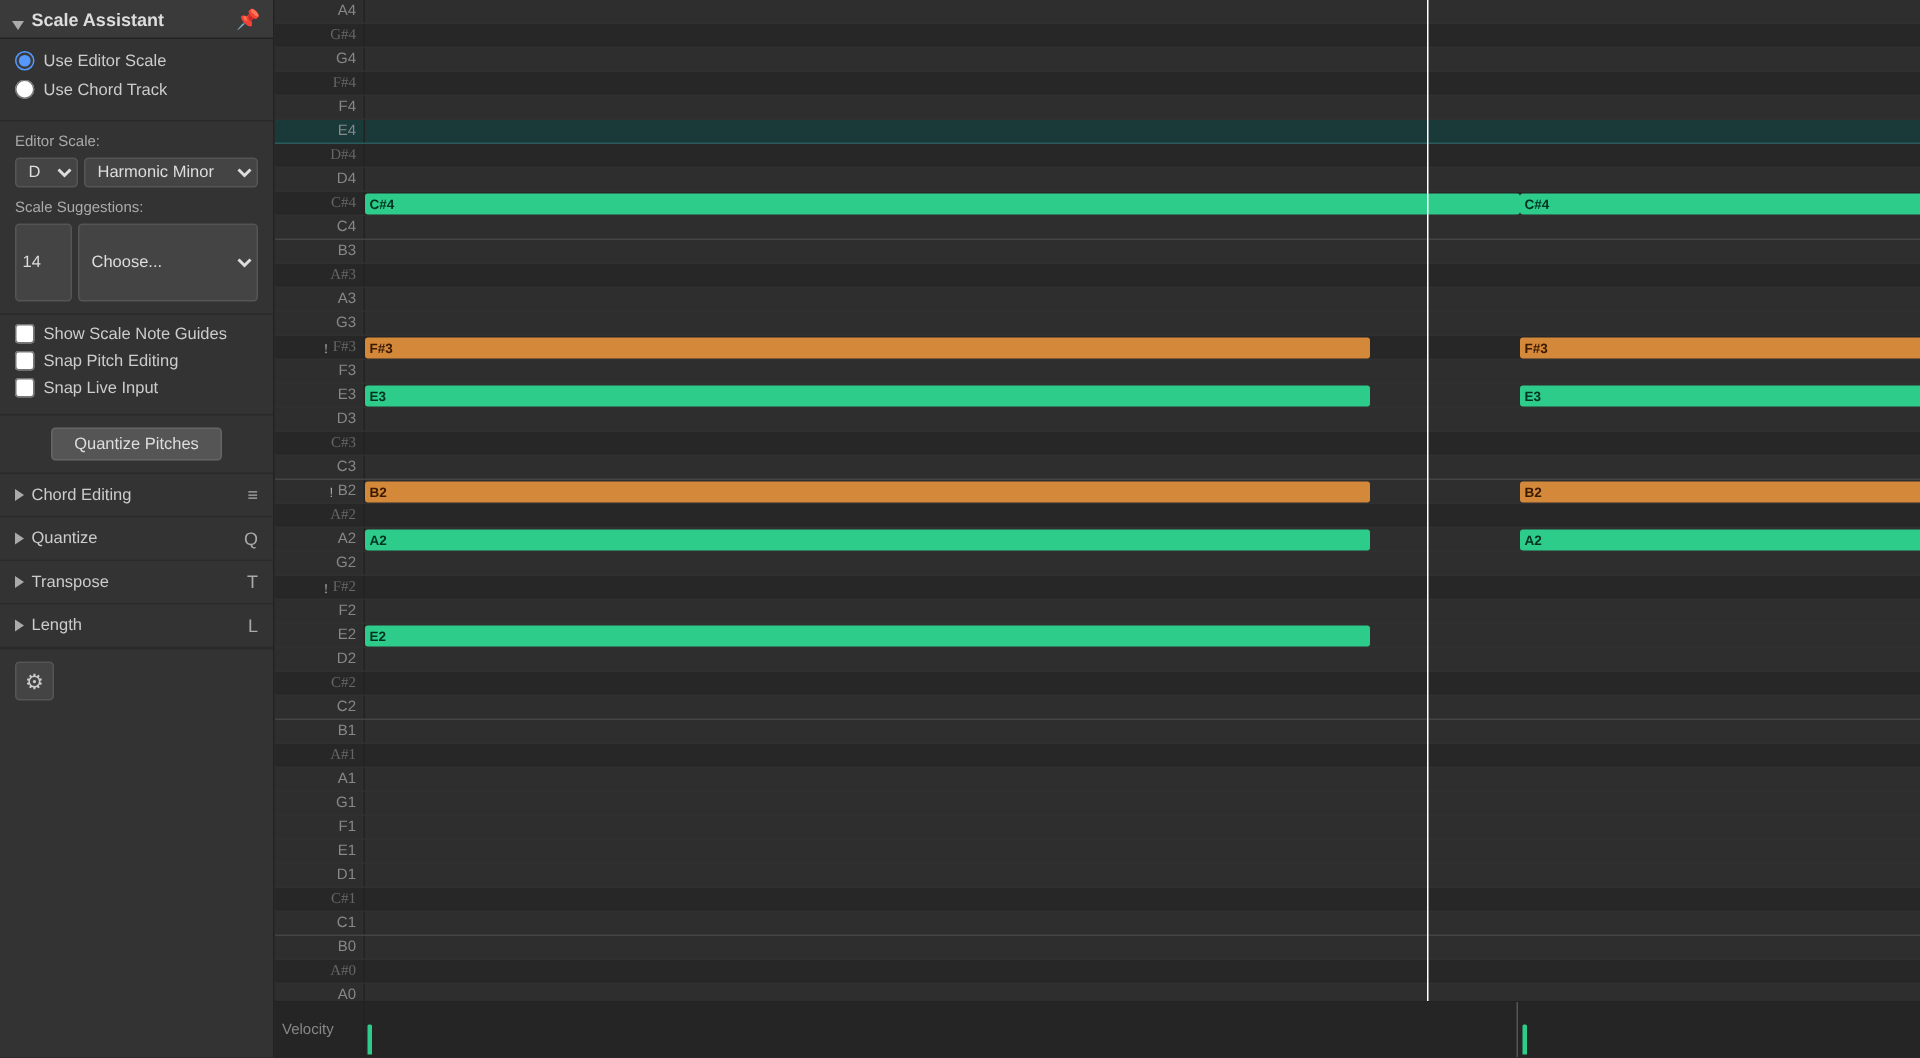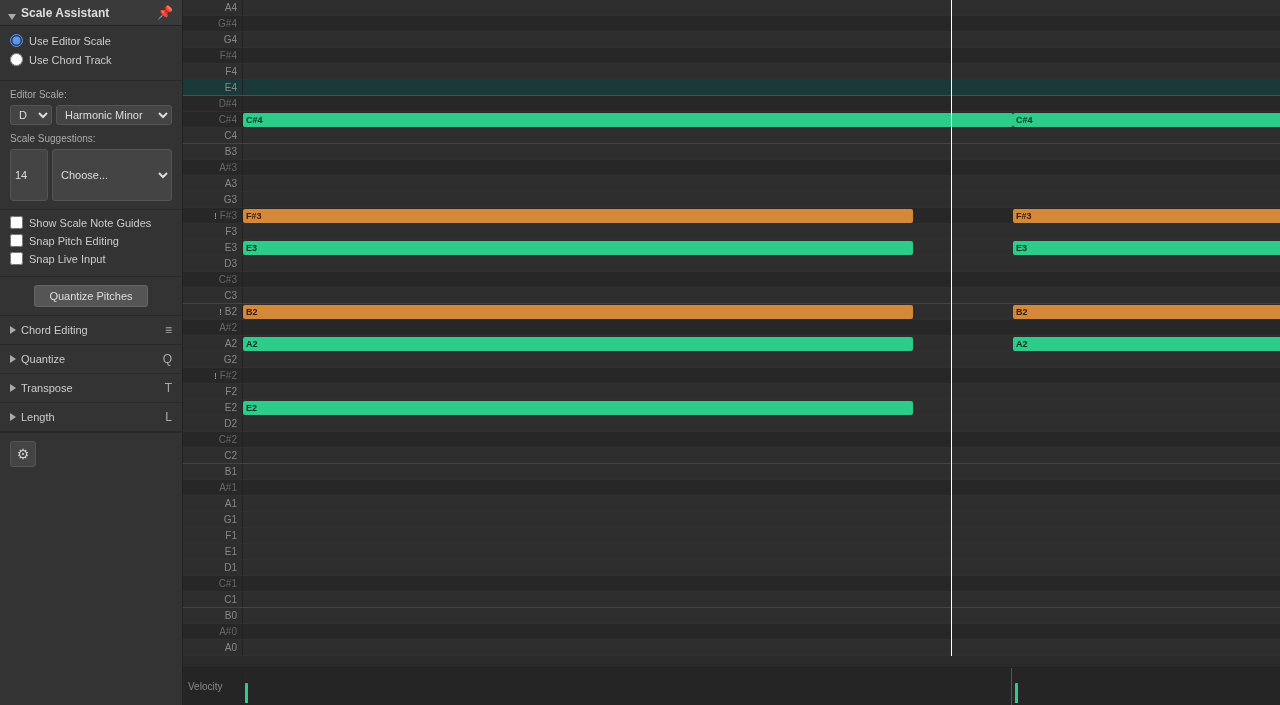--- a/index.html
+++ b/index.html
@@ -275,20 +275,21 @@
       color: #888;
       position: relative;
       display: flex;
       align-items: center;
       justify-content: flex-end;
       border-right: 1px solid #222;
       height: 100%;
     }
     .key-label.sharp-label {
       color: #666;
+      font-family: Liberation Serif, serif;
     }
     .key-label.sharp-indicator::before {
       content: '!';
       color: #aaa;
       margin-right: 3px;
       font-size: 9px;
     }
 
     .note-lane {
       flex: 1;
@@ -512,20 +513,24 @@
             <div class="note-lane"></div>
           </div>
           <div class="note-row white-key" style="background: rgb(26, 58, 58); border-bottom: 1px solid rgb(42, 90, 90);">
             <div class="key-label">E4</div>
             <div class="note-lane"></div>
           </div>
           <div class="note-row black-key">
             <div class="key-label sharp-label">D#4</div>
             <div class="note-lane"></div>
           </div>
+          <div class="note-row white-key">
+            <div class="key-label">D4</div>
+            <div class="note-lane"></div>
+          </div>
           <div class="note-row black-key">
             <div class="key-label sharp-label">C#4</div>
             <div class="note-lane">
               <div class="midi-note green" style="left: 0px; width: 770px;">C#4</div>
               <div class="midi-note green" style="left: 770px; width: 327px;">C#4</div>
             </div>
           </div>
           <div class="note-row white-key c-key">
             <div class="key-label">C4</div>
             <div class="note-lane"></div>

